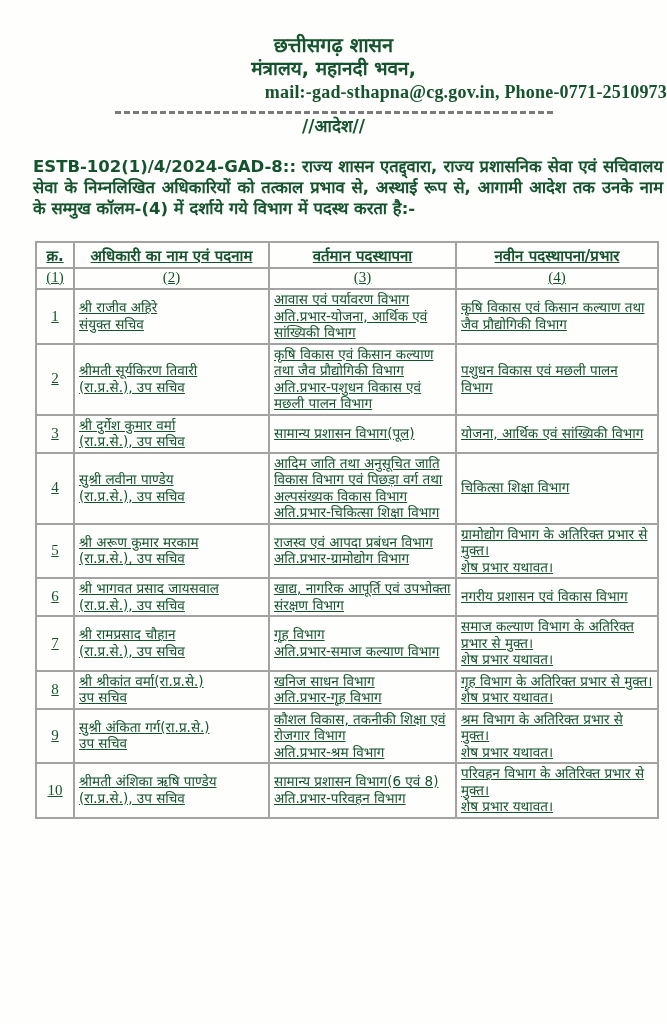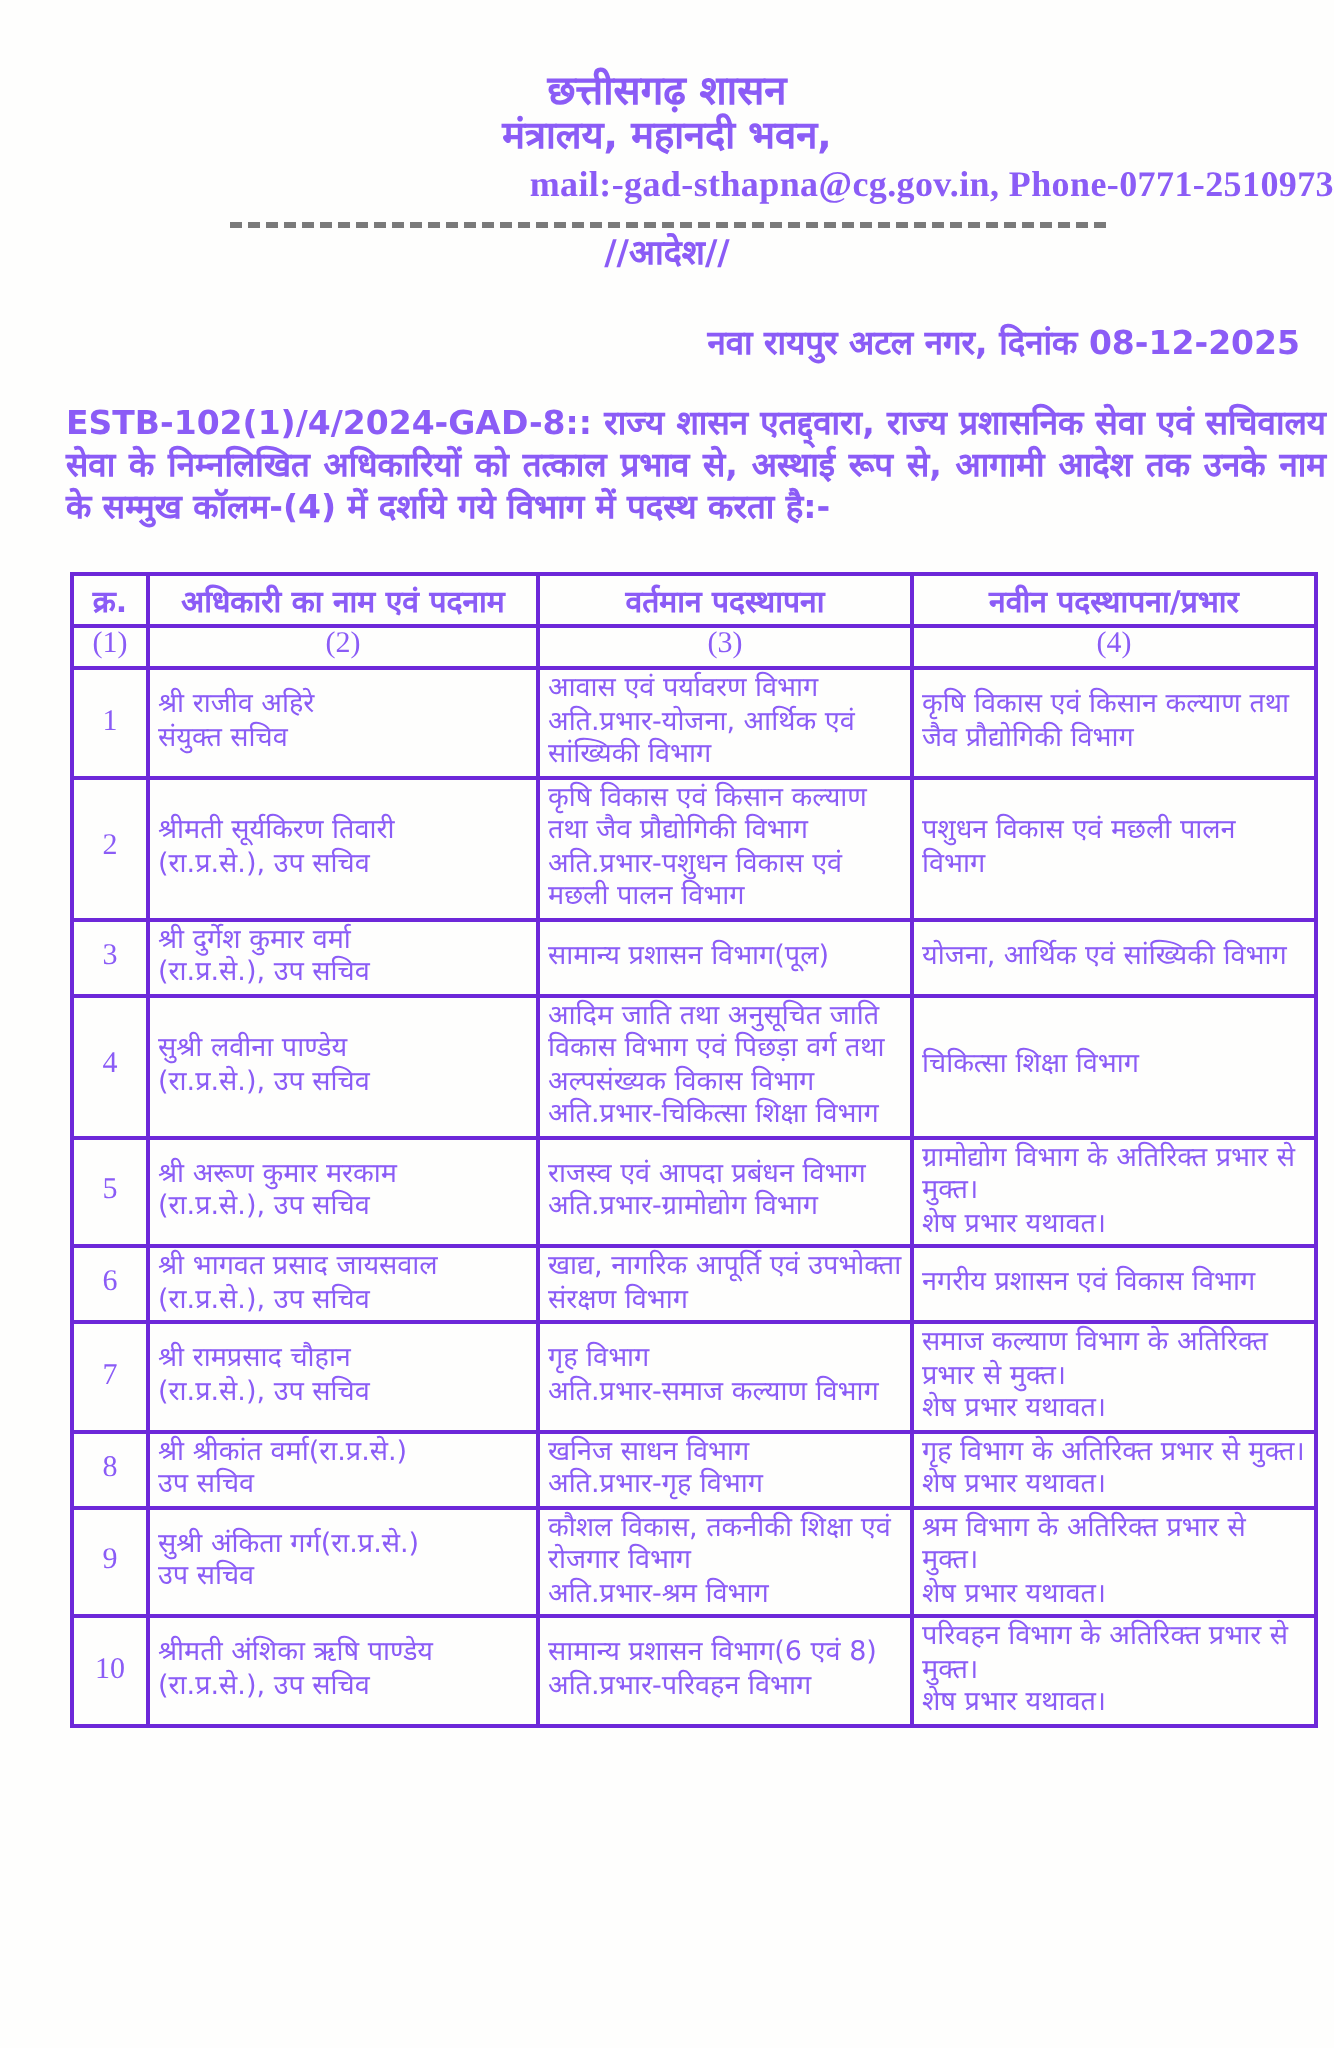--- a/index.html
+++ b/index.html
@@ -2,21 +2,21 @@
 <html lang="hi"><head>
 <meta charset="utf-8">
 <style>
   html,body{margin:0;padding:0;background:#ffffff;}
   .page{
     position:relative;
     width:667px;height:1024px;
     background:#fefefd;
     overflow:hidden;
     font-family:"DejaVu Sans",sans-serif;
-    color:#8b5cf6;
+    color:#14532d;
     box-sizing:border-box;
   }
   
   .letterhead{ text-align:center; padding-top:34px; font-weight:bold; }
   .lh-line{ font-size:19px; line-height:22.5px; }
   .lh-line.first{ font-size:20px; }
   .mail-line{
     text-align:right;
     font-family:"Liberation Serif",serif;
     font-weight:bold;
@@ -41,25 +41,26 @@
     text-align:justify;
   }
   
   table.postings{
     border-collapse:collapse;
     margin:22px 0 0 35px;
     width:622px;
     table-layout:fixed;
   }
   table.postings th, table.postings td{
-    border:2px solid #6d28d9;
+    border:2px solid #a3a3a3;
     padding:1px 4px 2px 4px;
     vertical-align:middle;
     white-space:pre-line;
     word-wrap:break-word;
+    text-decoration:underline;
   }
   table.postings thead th{
     font-size:15px;
     font-weight:bold;
     text-align:center;
     padding:2px 2px;
   }
   table.postings .colnum td{
     font-family:"Liberation Serif",serif;
     font-weight:normal;
@@ -86,21 +87,20 @@
   <div class="letterhead">
     <div class="lh-line first">छत्तीसगढ़ शासन</div>
     <div class="lh-line">मंत्रालय, महानदी भवन,</div>
     <div class="mail-line">mail:-gad-sthapna@cg.gov.in, Phone-0771-2510973</div>
   </div>
 
   <div class="divider"></div>
 
   <div class="order-title">//आदेश//</div>
 
-  <div class="place-date">नवा रायपुर अटल नगर, दिनांक 08-12-2025</div>
 
   <p class="order-body">ESTB-102(1)/4/2024-GAD-8:: राज्य शासन एतद्द्वारा, राज्य प्रशासनिक सेवा एवं सचिवालय सेवा के निम्नलिखित अधिकारियों को तत्काल प्रभाव से, अस्थाई रूप से, आगामी आदेश तक उनके नाम के सम्मुख कॉलम-(4) में दर्शाये गये विभाग में पदस्थ करता है:-</p>
 
   <table class="postings">
     <colgroup>
       <col class="c1">
         <col class="c2">
         <col class="c3">
         <col class="c4">
     </colgroup>

